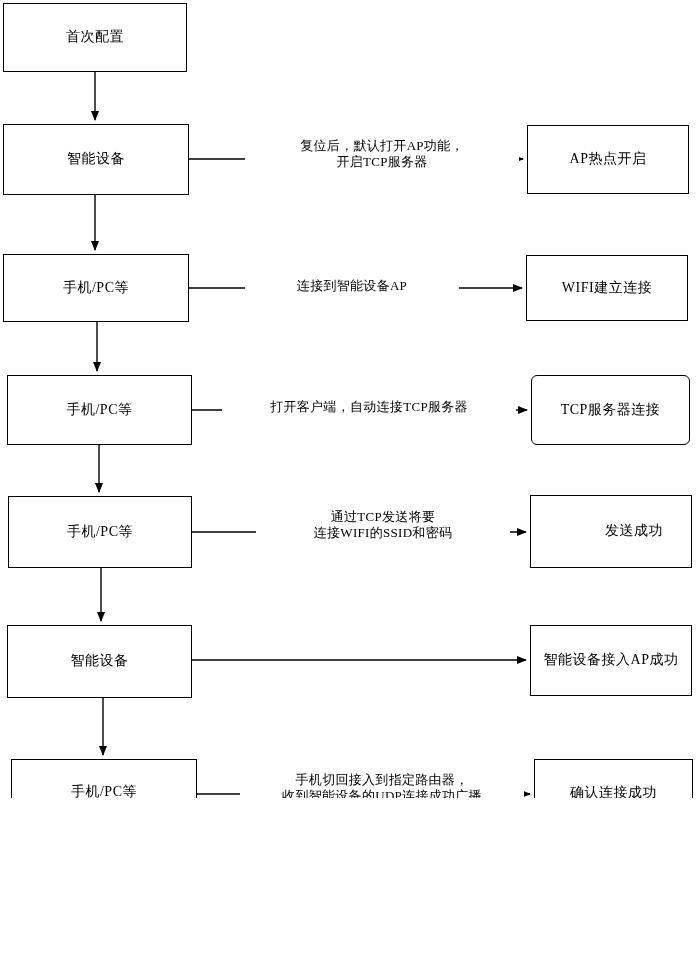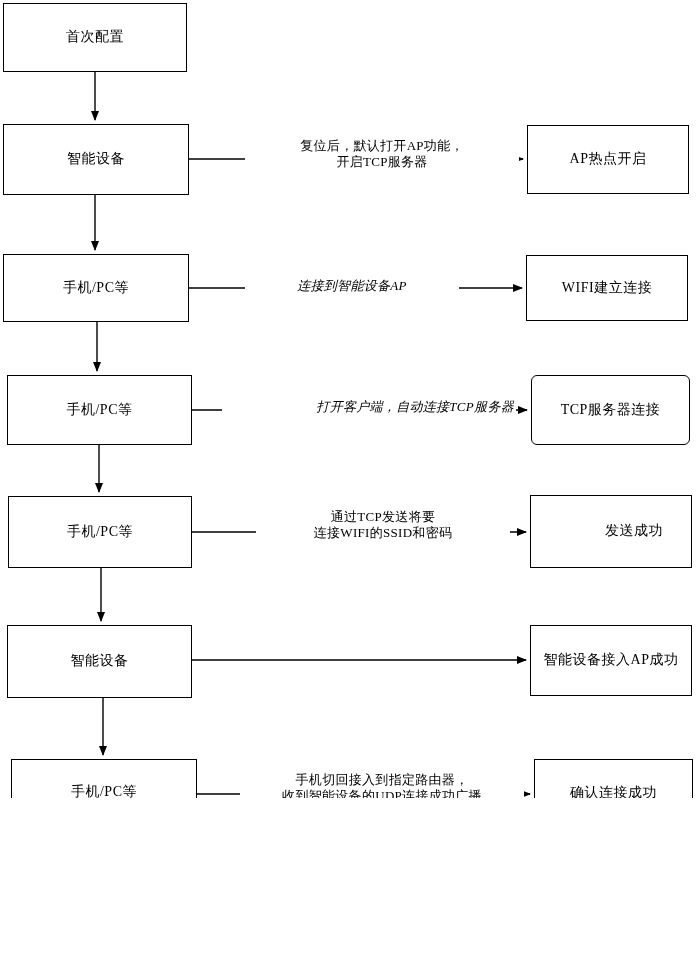--- a/index.html
+++ b/index.html
@@ -37,21 +37,20 @@
     font-size: 13px;
     line-height: 1.25;
     letter-spacing: 0.3px;
     color: #000000;
     background: #ffffff;
     white-space: pre;
     padding: 0 2px;
   }
   .edge-label.centered {
     text-align: center;
-    font-style: italic;
   }
   .edge-label.left {
     text-align: center;
   }
   svg.wires {
     position: absolute;
     left: 0;
     top: 0;
     width: 699px;
     height: 954px;
@@ -159,21 +158,21 @@
 
   <div class="node" style="left:11px;top:880px;width:185px;height:68px;">
     <span>结束配置</span>
   </div>
 
   <div class="edge-label left" style="left:245px;top:138px;width:270px;">复位后，默认打开AP功能，
 开启TCP服务器</div>
 
   <div class="edge-label centered" style="left:245px;top:278px;width:210px;">连接到智能设备AP</div>
 
-  <div class="edge-label centered" style="left:222px;top:399px;width:290px;text-align:right;">打开客户端，自动连接TCP服务器</div>
+  <div class="edge-label centered" style="left:222px;top:399px;width:290px;">打开客户端，自动连接TCP服务器</div>
 
   <div class="edge-label left" style="left:256px;top:509px;width:250px;font-family:Liberation Serif, serif;">通过TCP发送将要
 连接WIFI的SSID和密码</div>
 
 
   <div class="edge-label left" style="left:240px;top:772px;width:280px;">手机切回接入到指定路由器，
 收到智能设备的UDP连接成功广播</div>
 
 </div>
 

